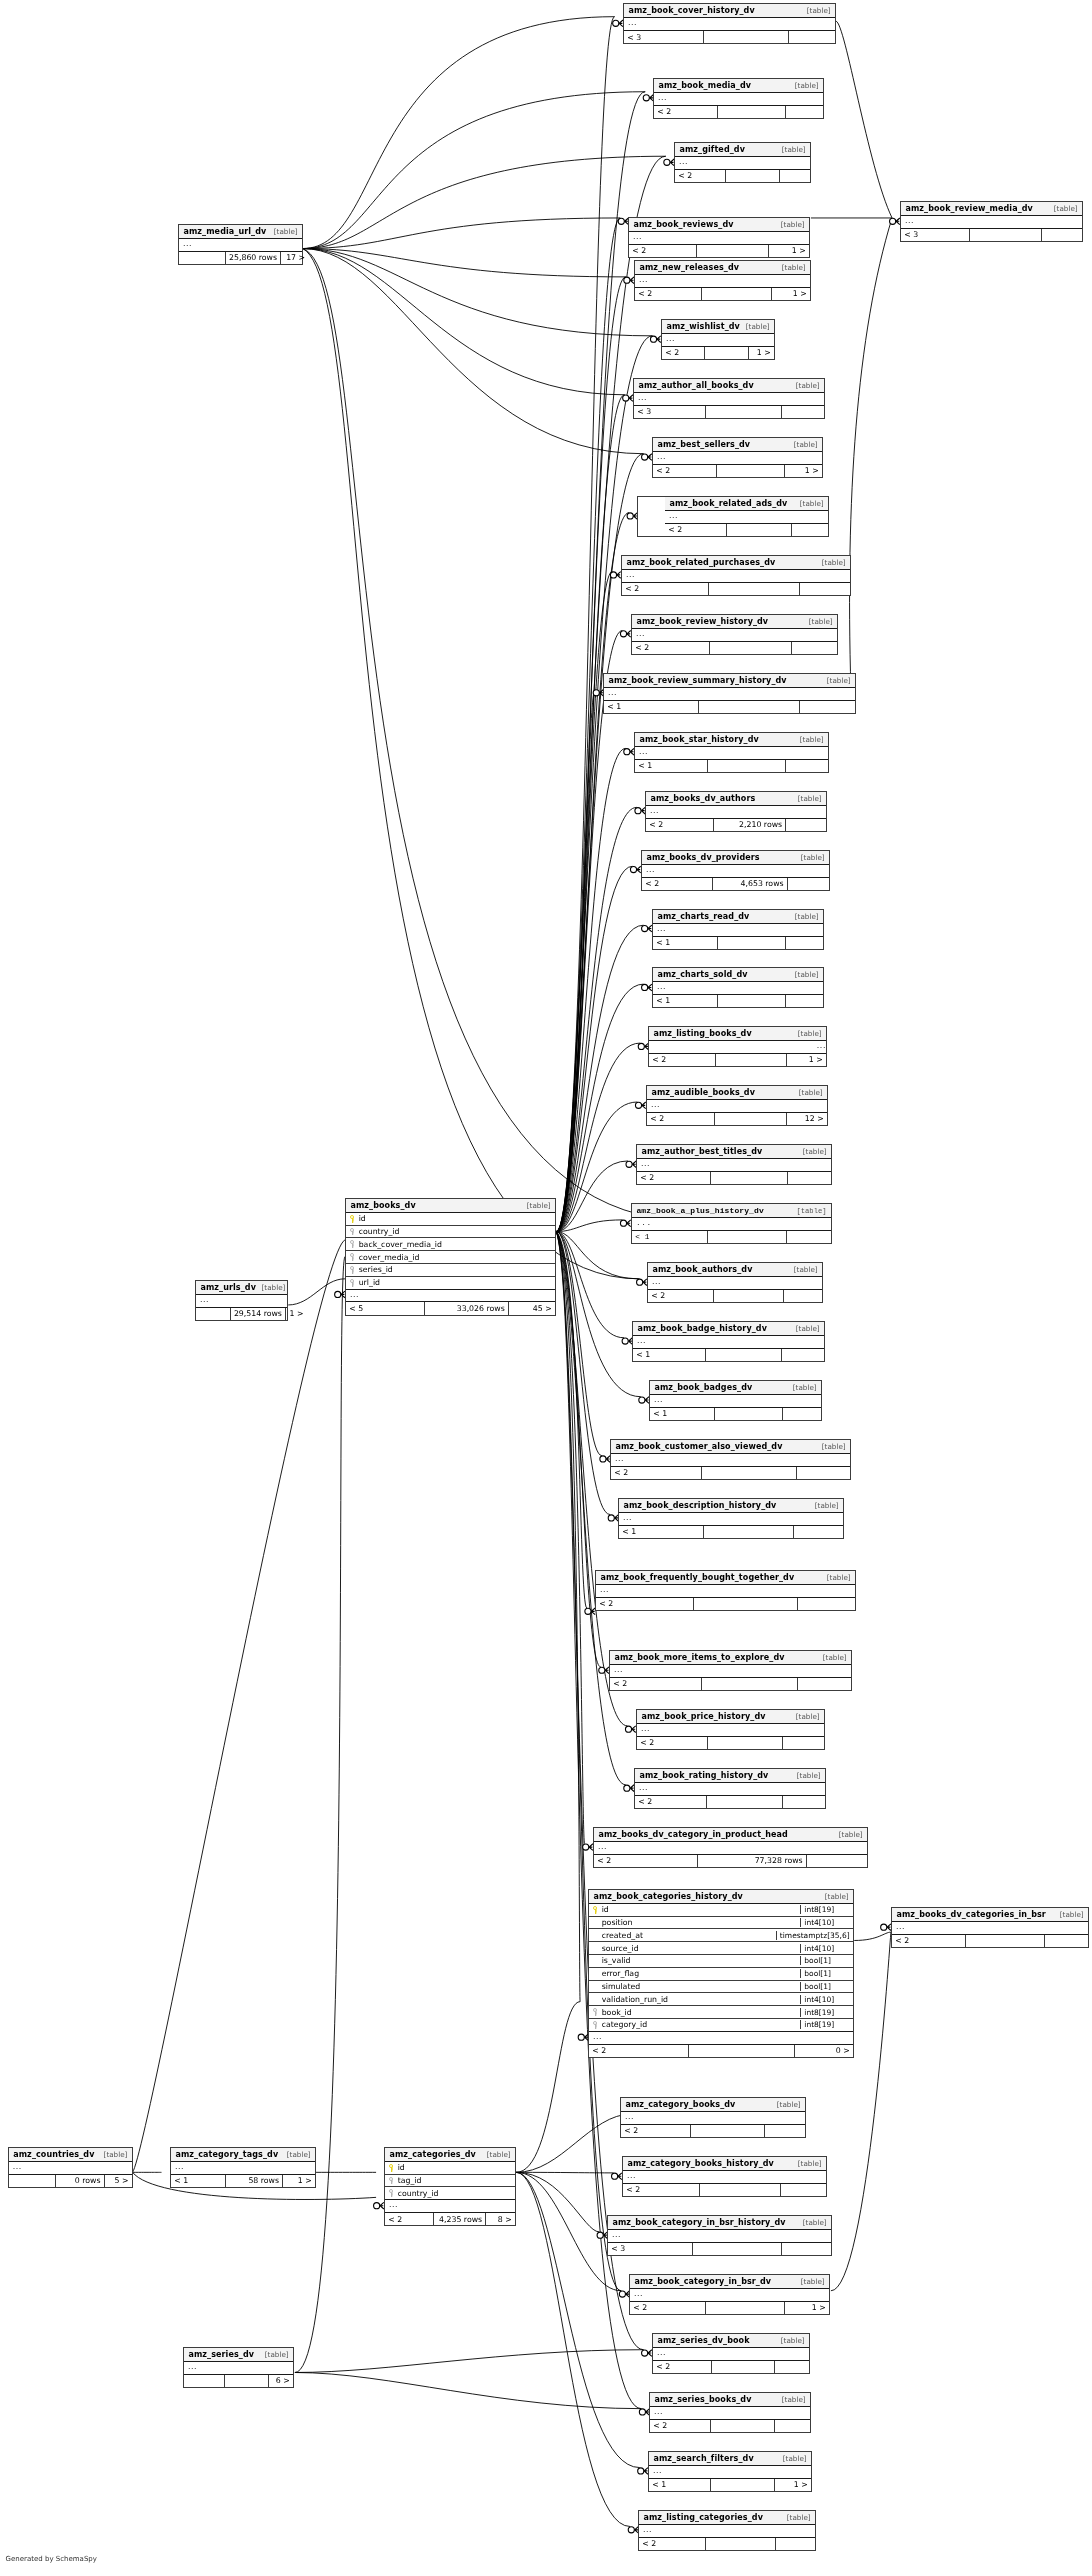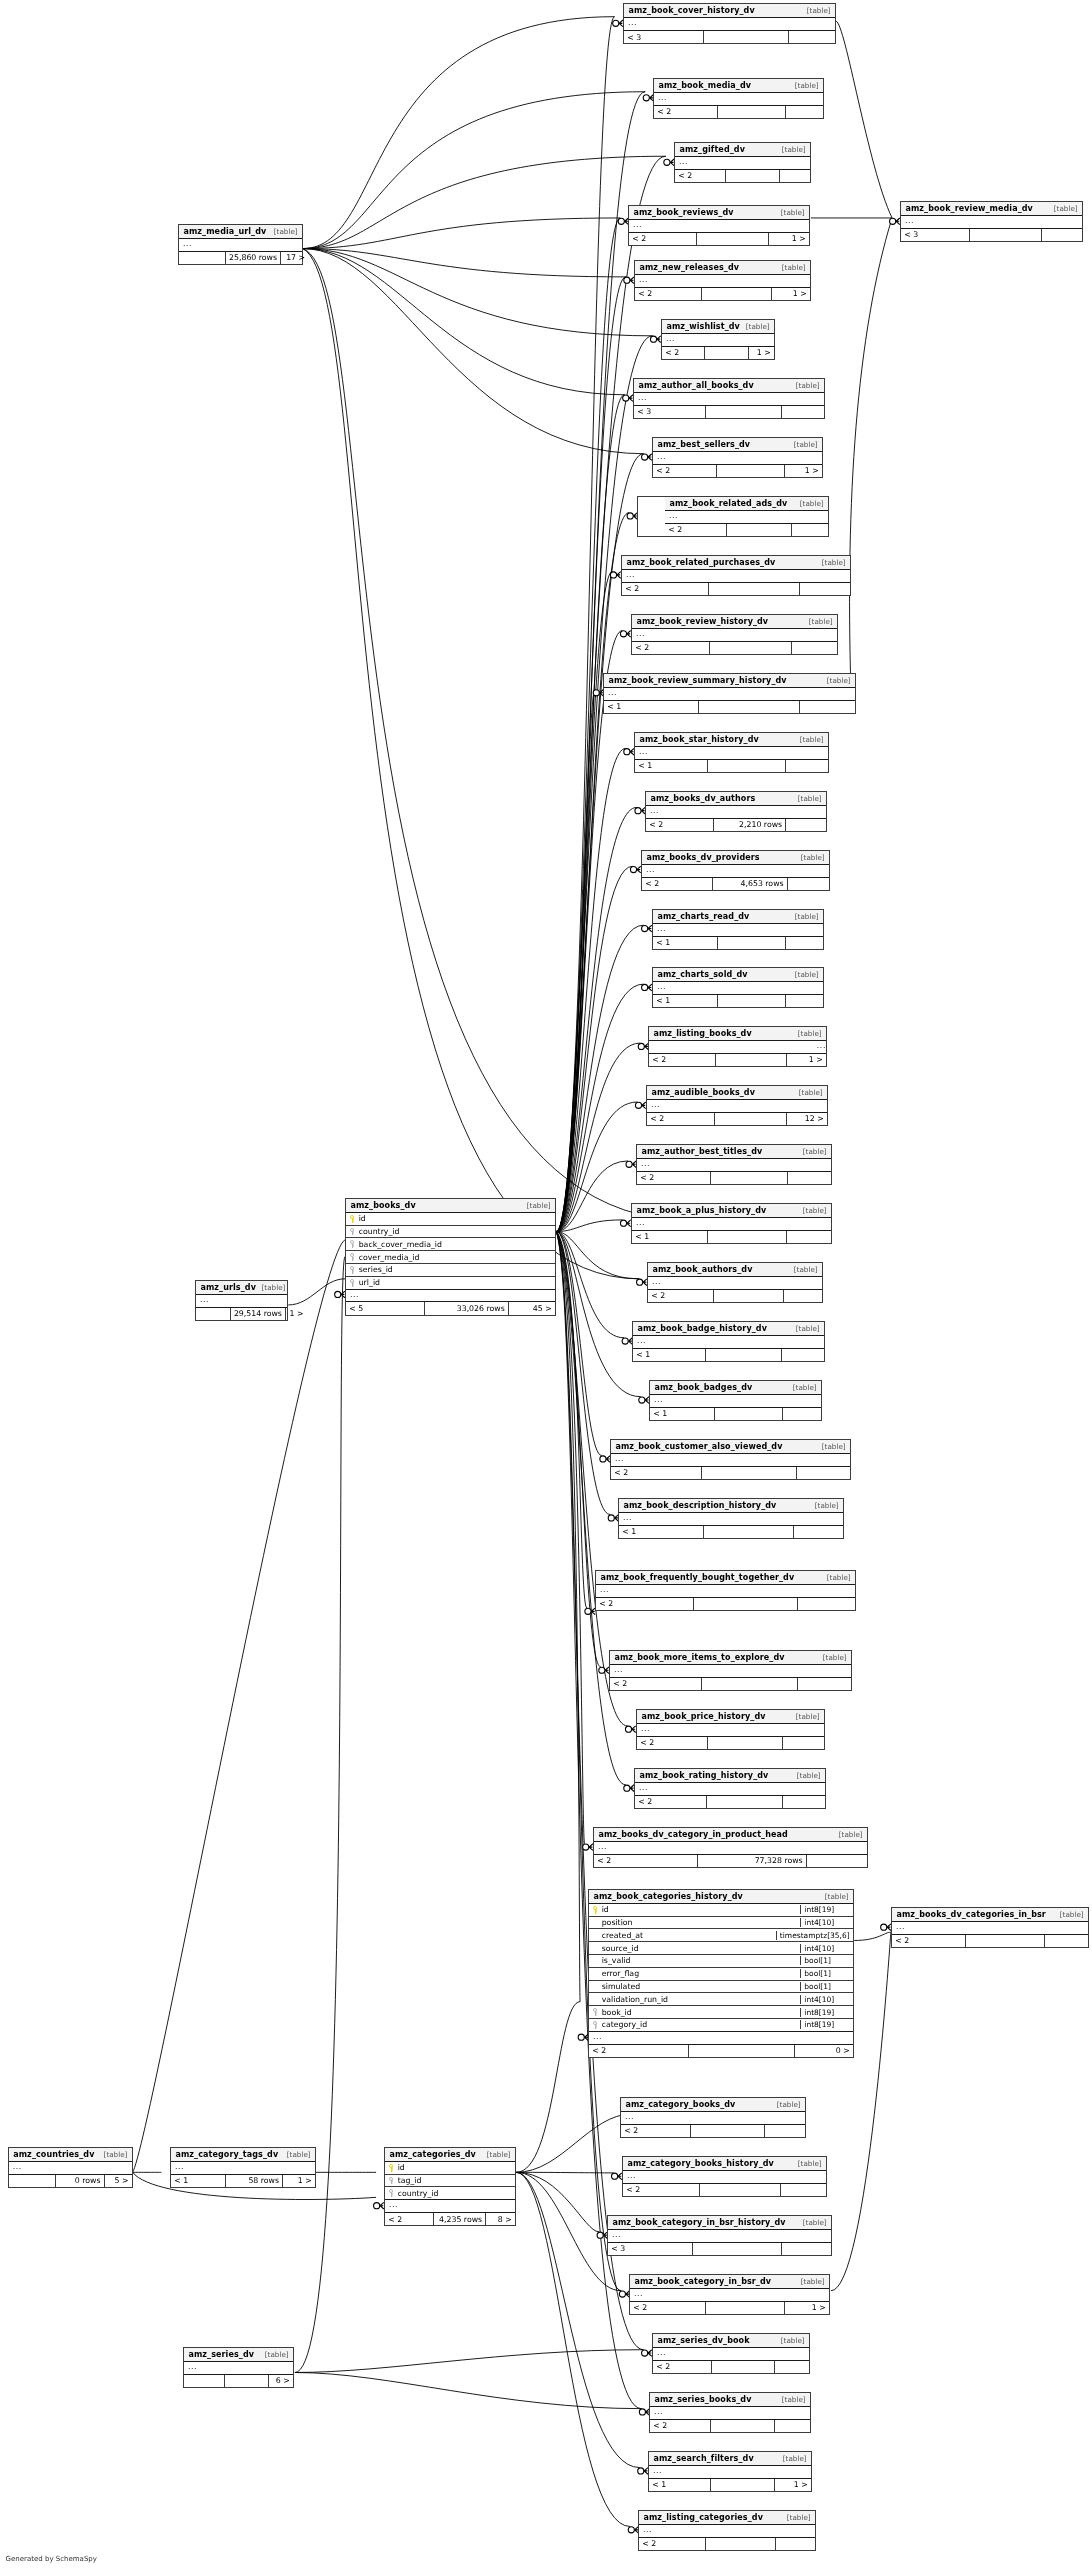--- a/index.html
+++ b/index.html
@@ -235,21 +235,21 @@
         <span class="tname">amz_gifted_dv</span>
         <span class="tkind">[table]</span>
       </div>
       <div class="ellipsis">...</div>
       <div class="ftr">
         <div class="fcell f-left">&lt; 2</div>
         <div class="fcell f-mid"></div>
         <div class="fcell f-right"></div>
       </div>
     </div>
-    <div class="node" style="left: 628px; top: 205px; width: 182px;">
+    <div class="node" style="left: 628px; top: 217px; width: 182px;">
       <div class="hdr">
         <span class="tname">amz_book_reviews_dv</span>
         <span class="tkind">[table]</span>
       </div>
       <div class="ellipsis">...</div>
       <div class="ftr">
         <div class="fcell f-left">&lt; 2</div>
         <div class="fcell f-mid"></div>
         <div class="fcell f-right">1 &gt;</div>
       </div>
@@ -451,21 +451,21 @@
         <span class="tname">amz_author_best_titles_dv</span>
         <span class="tkind">[table]</span>
       </div>
       <div class="ellipsis">...</div>
       <div class="ftr">
         <div class="fcell f-left">&lt; 2</div>
         <div class="fcell f-mid"></div>
         <div class="fcell f-right"></div>
       </div>
     </div>
-    <div class="node" style="left: 631px; top: 1203px; width: 201px;">
+    <div class="node" style="left: 631px; top: 1203px; width: 201px; font-family: Liberation Mono, monospace;">
       <div class="hdr">
         <span class="tname">amz_book_a_plus_history_dv</span>
         <span class="tkind">[table]</span>
       </div>
       <div class="ellipsis">...</div>
       <div class="ftr">
         <div class="fcell f-left">&lt; 1</div>
         <div class="fcell f-mid"></div>
         <div class="fcell f-right"></div>
       </div>

